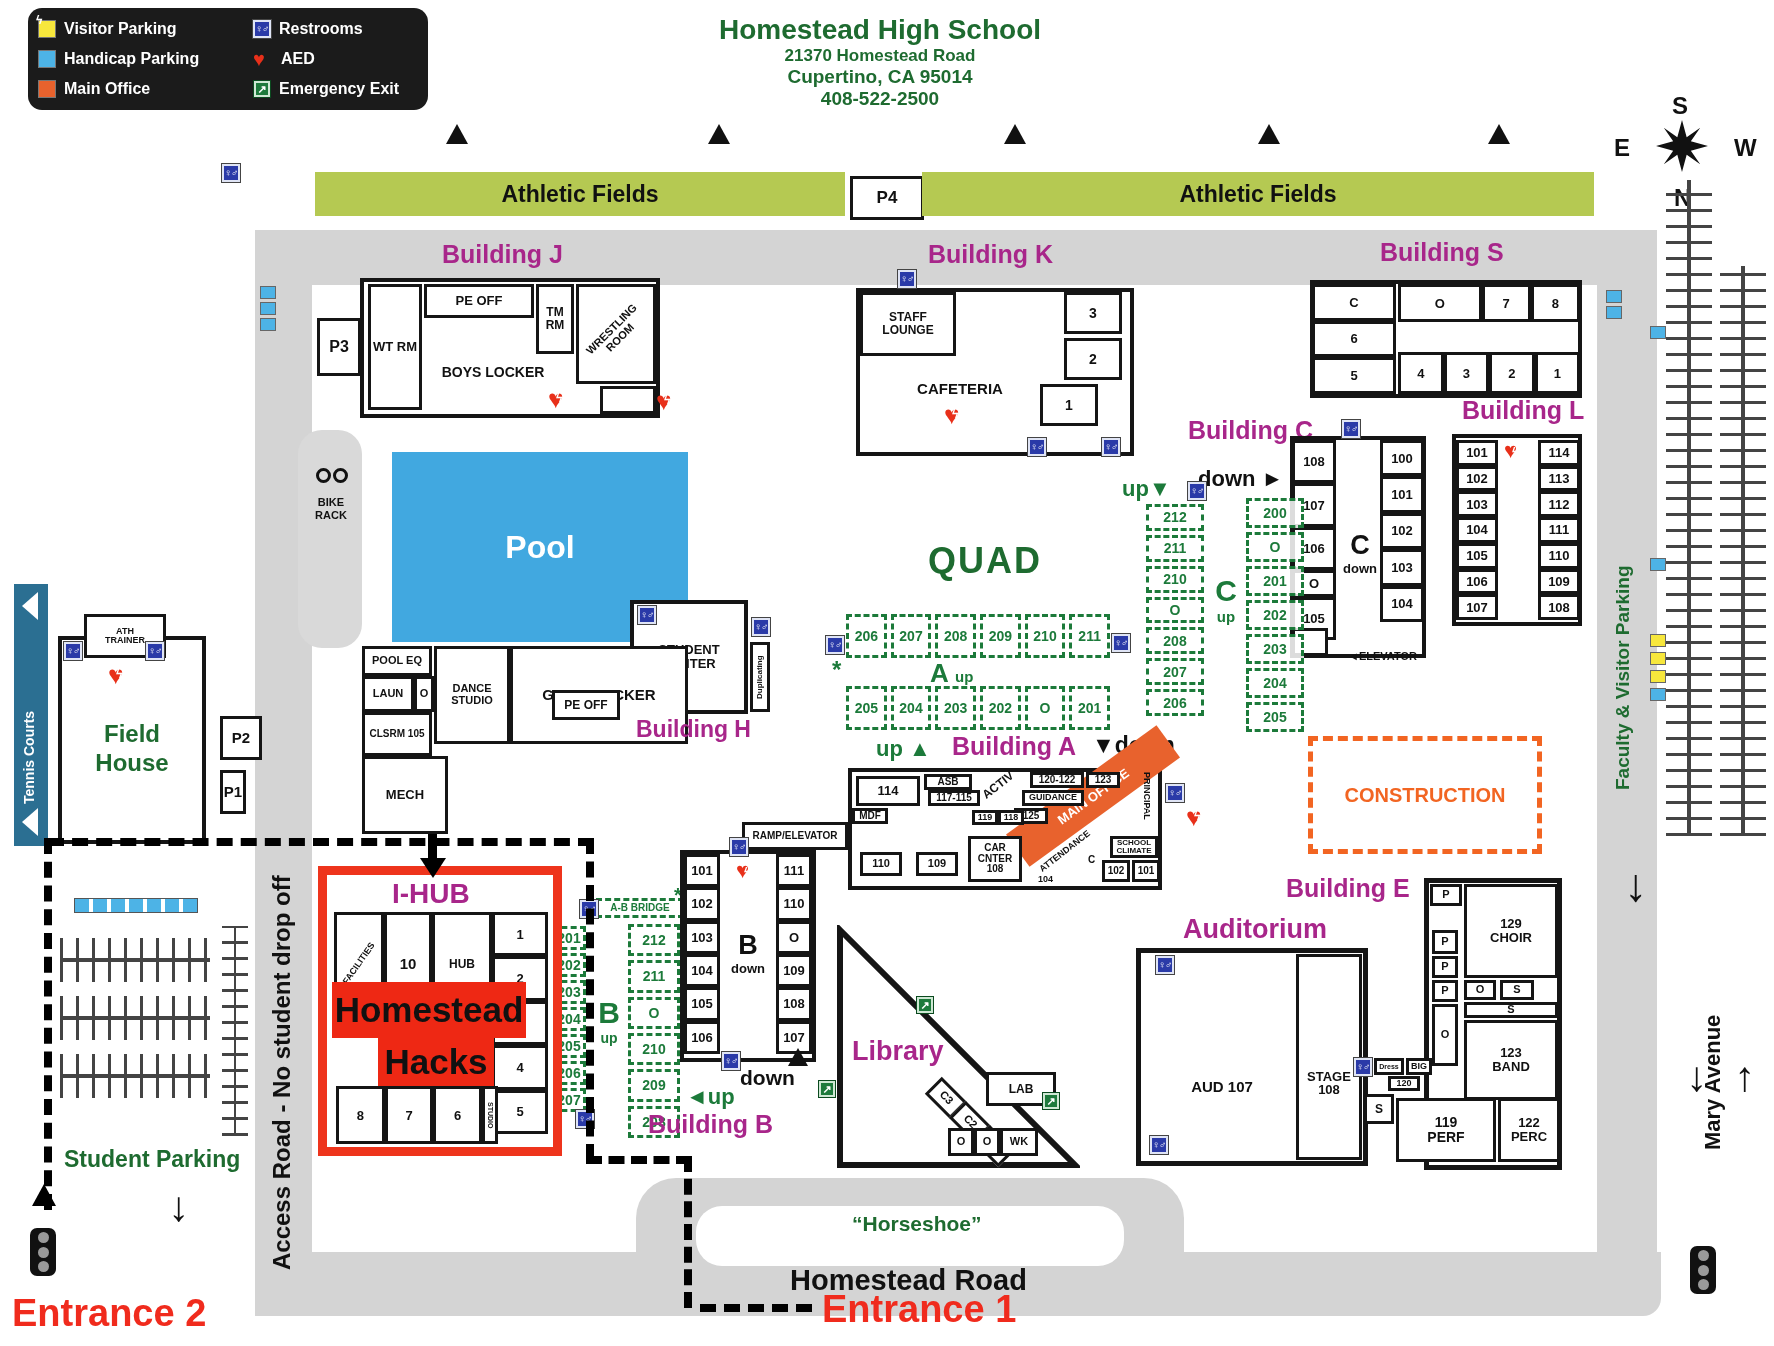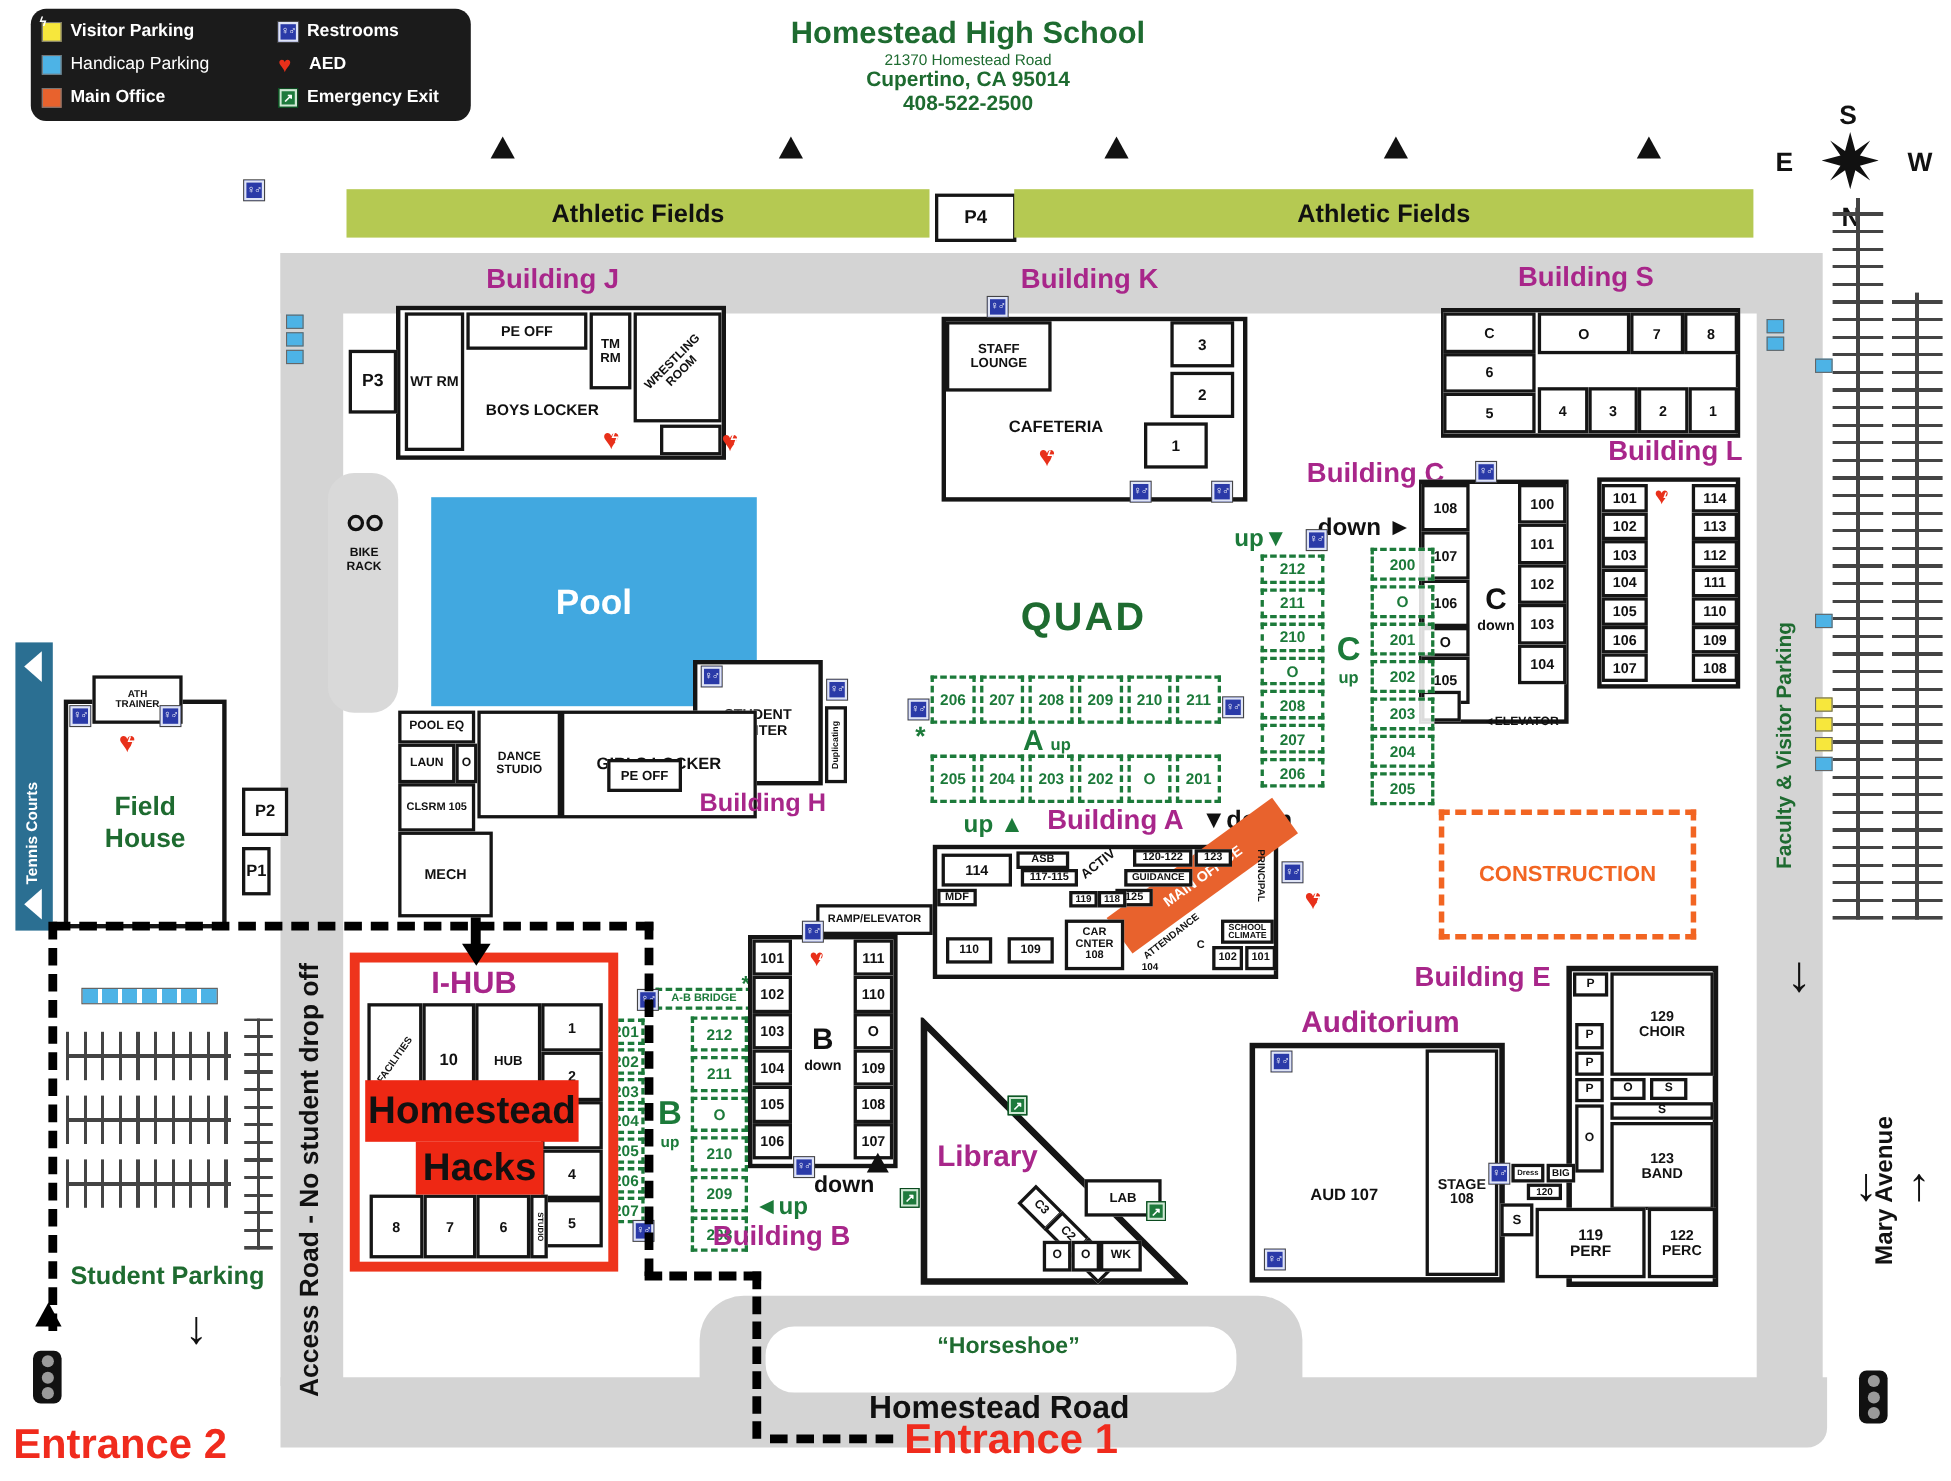--- a/index.html
+++ b/index.html
@@ -58,39 +58,39 @@
     <div style="display:flex;align-items:center;gap:8px">
       <span class="swatch" style="background:#f7e73c"></span>
       <span style="color:#fff;font-weight:bold;font-size:16px">Visitor Parking</span>
     </div>
     <div style="display:flex;align-items:center;gap:8px">
       <span class="icon-rr" style="position:static"></span>
       <span style="color:#fff;font-weight:bold;font-size:16px">Restrooms</span>
     </div>
     <div style="display:flex;align-items:center;gap:8px">
       <span class="swatch" style="background:#4db3e6"></span>
-      <span style="color:#fff;font-weight:normal;font-size:16px">Handicap Parking</span>
+      <span style="color:#fff;font-weight:bold;font-size:16px">Handicap Parking</span>
     </div>
     <div style="display:flex;align-items:center;gap:8px">
       <span class="icon-aed" style="position:static;font-size:20px;width:20px;height:20px"></span>
       <span style="color:#fff;font-weight:bold;font-size:16px">AED</span>
     </div>
     <div style="display:flex;align-items:center;gap:8px">
       <span class="swatch" style="background:#e8622d"></span>
       <span style="color:#fff;font-weight:bold;font-size:16px">Main Office</span>
     </div>
     <div style="display:flex;align-items:center;gap:8px">
       <span class="icon-exit" style="position:static"></span>
       <span style="color:#fff;font-weight:bold;font-size:16px">Emergency Exit</span>
     </div>
   </div>
 
   <div class="abs" style="left:600px;top:14px;width:560px;text-align:center;color:#1e6b30">
     <div style="font-size:28px;font-weight:bold">Homestead High School</div>
-    <div style="font-size:14px;font-weight:normal">21370 Homestead Road</div>
+    <div style="font-size:17px;font-weight:bold">21370 Homestead Road</div>
     <div style="font-size:19px;font-weight:bold">Cupertino, CA 95014</div>
     <div style="font-size:19px;font-weight:bold">408-522-2500</div>
   </div>
 
   <div class="abs" style="left:1600px;top:92px;width:170px;height:130px">
     <div class="abs" style="left:72px;top:0;font-size:24px;font-weight:bold">S</div>
     <div class="abs" style="left:14px;top:42px;font-size:24px;font-weight:bold">E</div>
     <div class="abs" style="left:134px;top:42px;font-size:24px;font-weight:bold">W</div>
     <div class="abs" style="left:74px;top:92px;font-size:24px;font-weight:bold">N</div>
     <div class="star8" style="left:56px;top:28px;width:52px;height:52px"></div>

